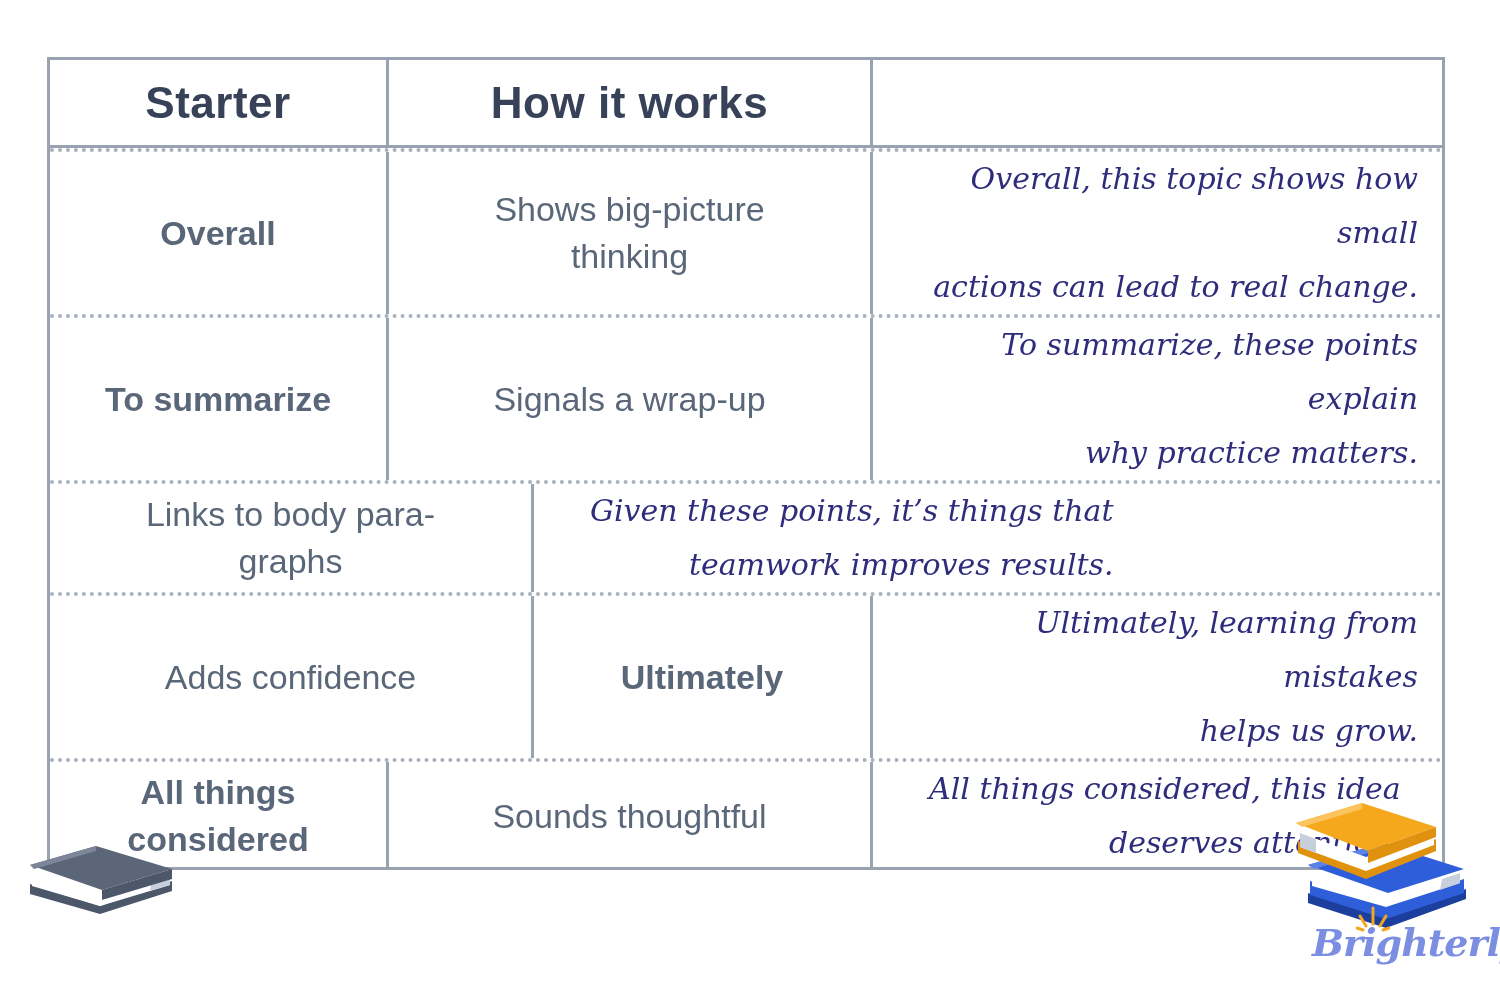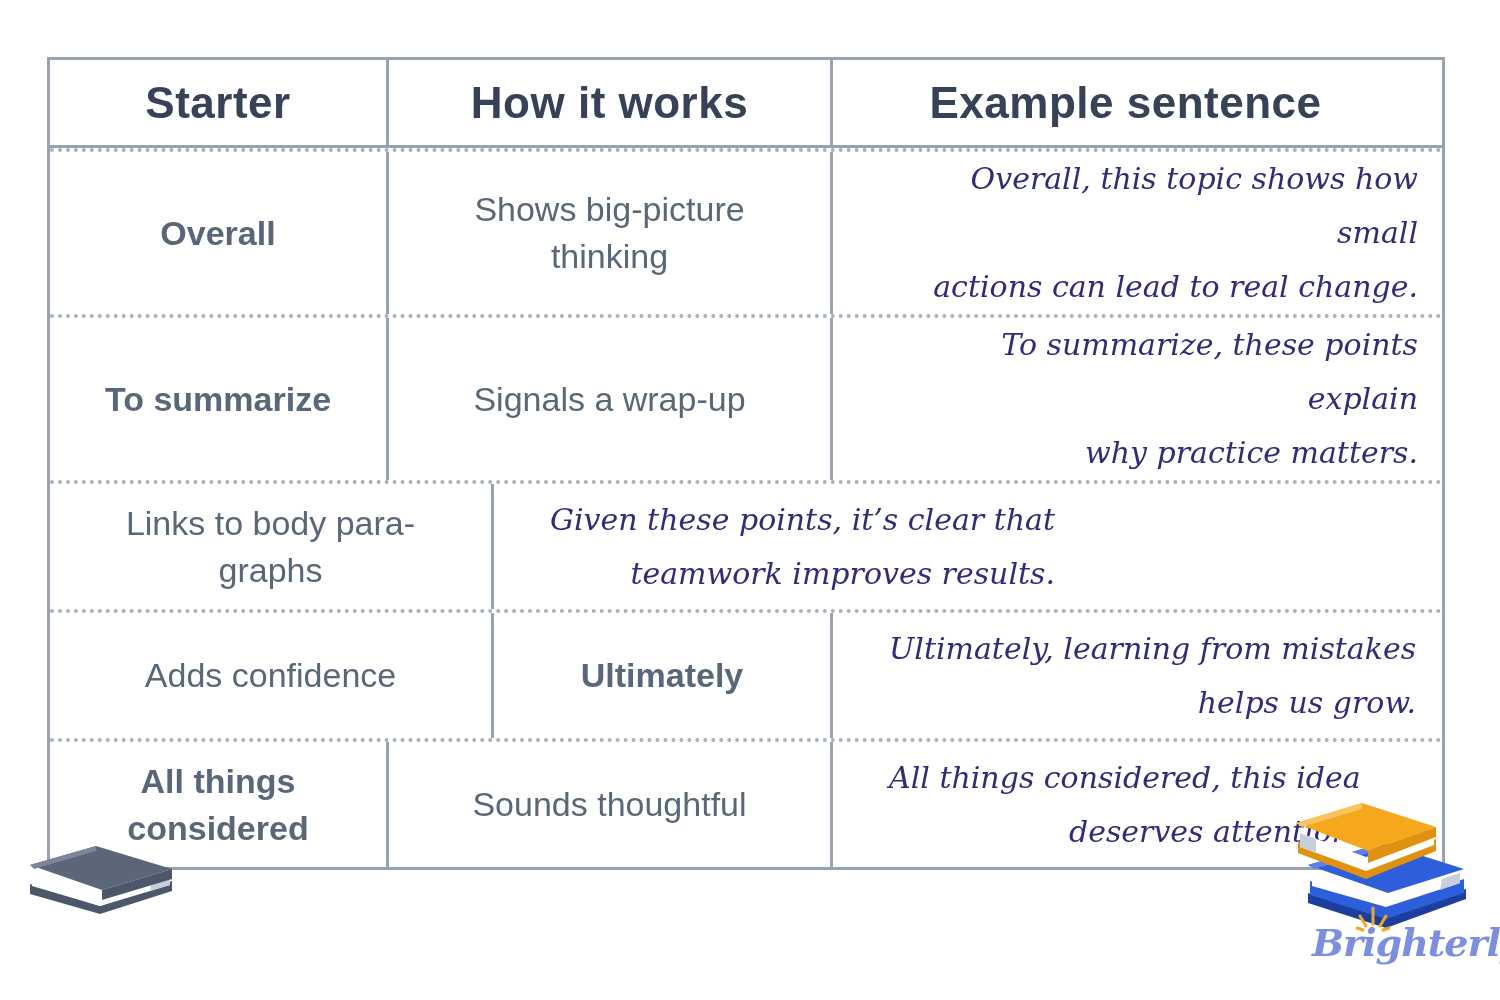--- a/index.html
+++ b/index.html
@@ -33,21 +33,21 @@
     box-sizing:border-box;
   }
   .row:first-of-type{border-top:none;}
   .cell{
     box-sizing:border-box;
     display:flex;align-items:center;justify-content:center;
     text-align:center;
     white-space:pre-line;
   }
   .col-starter{width:339px;border-right:3px solid #98a2b0;font-weight:bold;}
-  .col-how{width:444px;border-right:3px solid #98a2b0;}
+  .col-how{width:484px;border-right:3px solid #98a2b0;}
   .col-example{
     flex:1;
     justify-content:flex-start;
     text-align:right;
     padding-left:56px;padding-right:24px;
   }
   .header-cell{
     font-size:44px;
     font-weight:bold;
     color:#374157;
@@ -98,42 +98,41 @@
     left:44px;top:-16px;
   }
 </style>
 </head>
 <body>
 
 <div class="table">
   <div class="header-row">
     <div class="cell col-starter header-cell">Starter</div>
     <div class="cell col-how header-cell">How it works</div>
-    <div class="cell col-example header-cell" style="justify-content:center;text-align:center;padding-left:0;">Example sentence</div>
   </div>
 
   <div class="row">
     <div class="cell col-starter body-text">Overall</div>
     <div class="cell col-how body-text">Shows big-picture
 thinking</div>
     <div class="cell col-example example-text">Overall, this topic shows how small
 actions can lead to real change.</div>
   </div>
 
   <div class="row">
     <div class="cell col-starter body-text">To summarize</div>
     <div class="cell col-how body-text">Signals a wrap-up</div>
     <div class="cell col-example example-text">To summarize, these points explain
 why practice matters.</div>
   </div>
 
   <div class="row">
     <div class="cell col-how body-text">Links to body para-
 graphs</div>
-    <div class="cell col-example example-text">Given these points, it’s clear that
+    <div class="cell col-example example-text">Given these points, it’s things that
 teamwork improves results.</div>
   </div>
 
   <div class="row">
     <div class="cell col-how body-text">Adds confidence</div>
     <div class="cell col-starter body-text">Ultimately</div>
     <div class="cell col-example example-text">Ultimately, learning from mistakes
 helps us grow.</div>
   </div>
 

